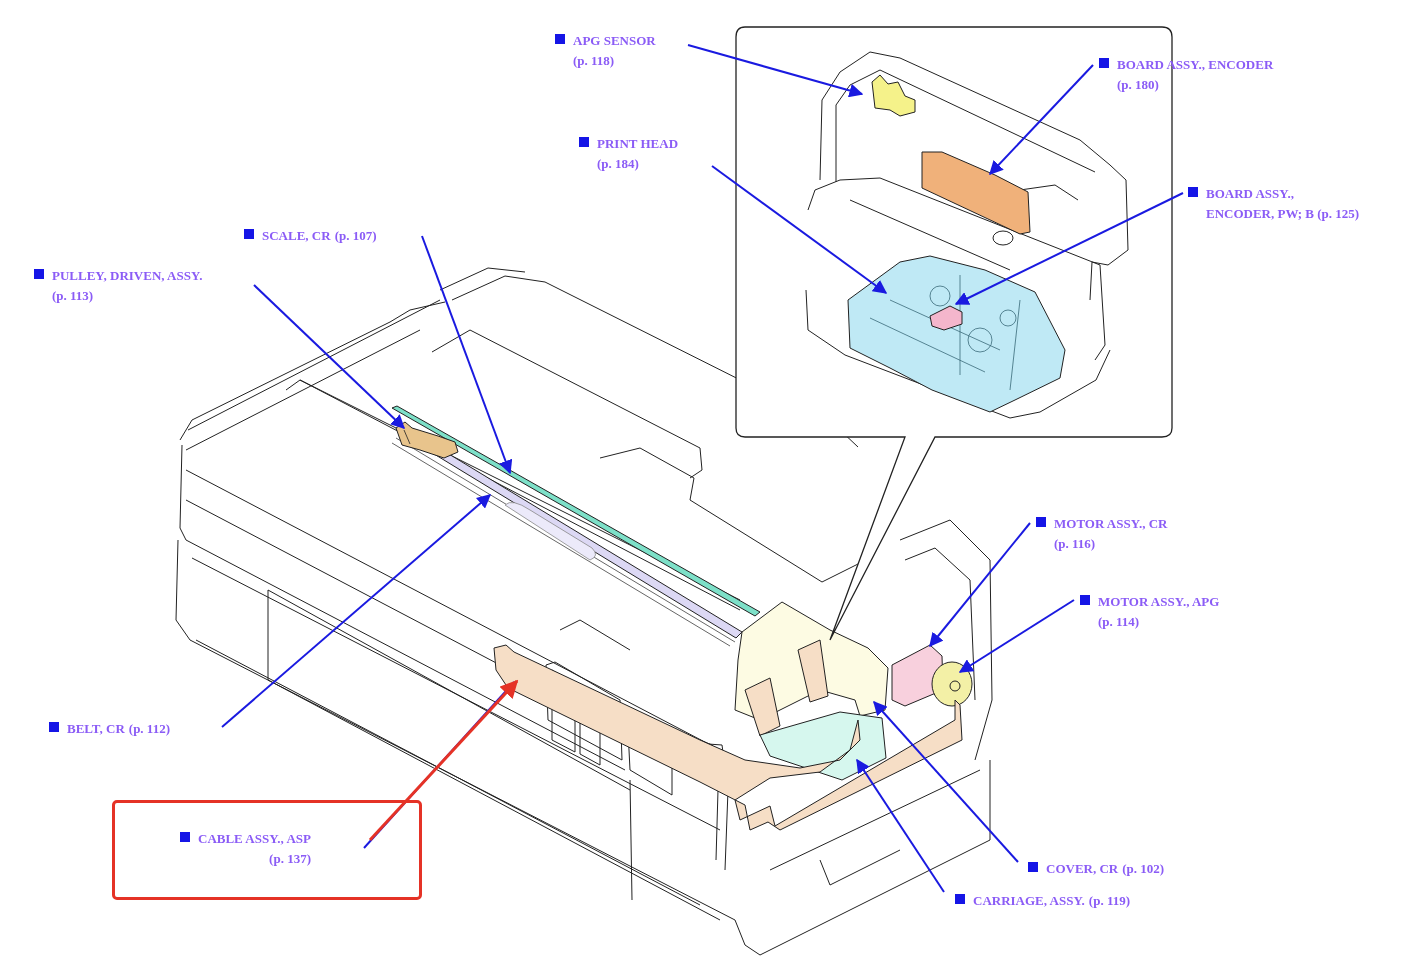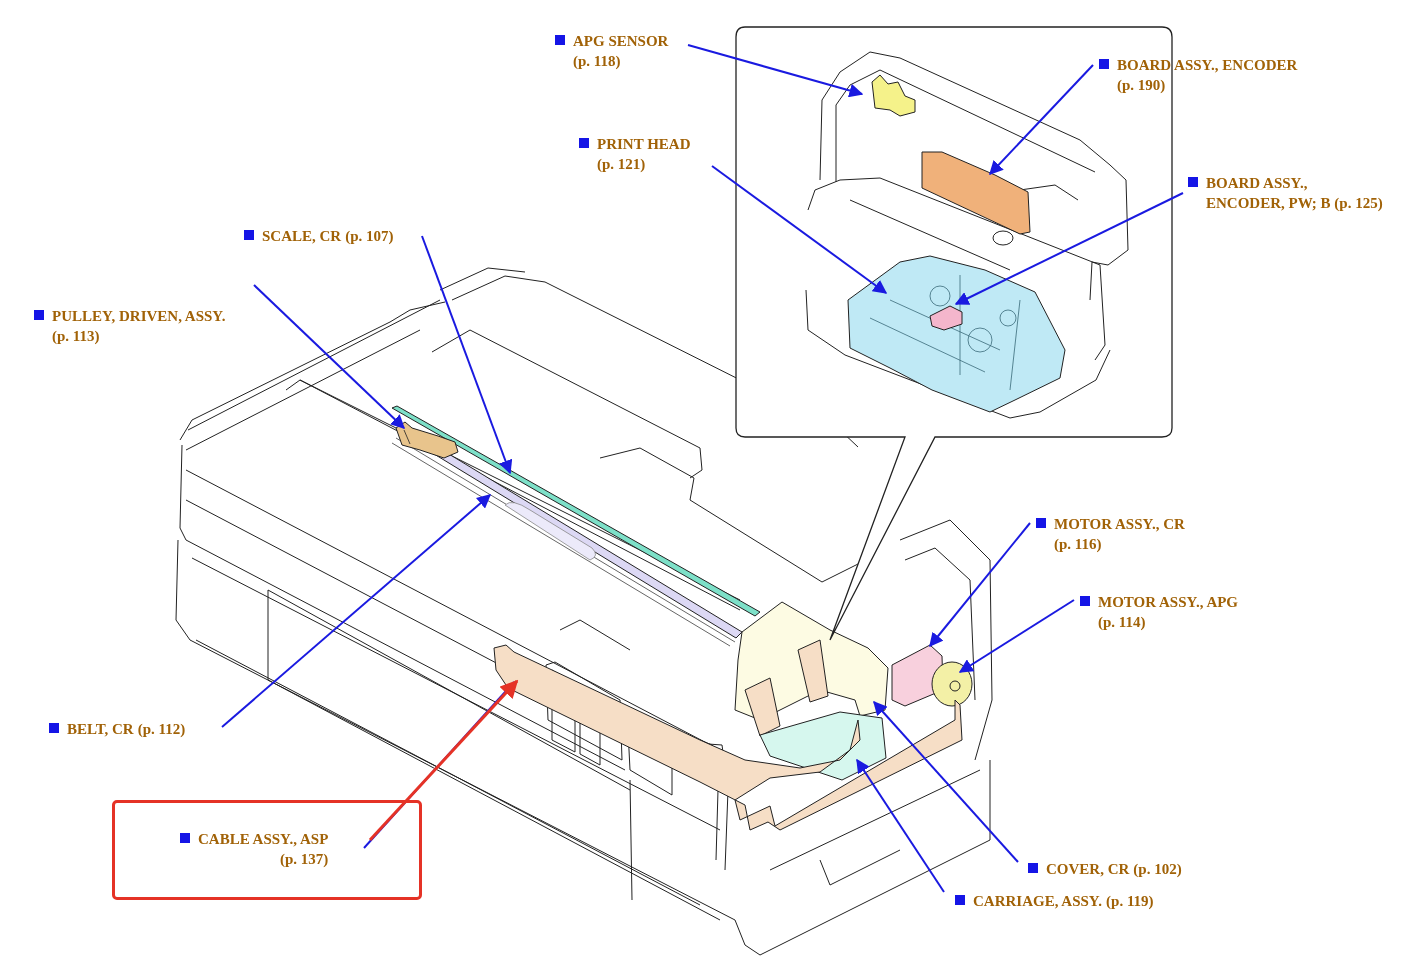--- a/index.html
+++ b/index.html
@@ -1,18 +1,18 @@
 <!DOCTYPE html>
 <html><head>
 <meta charset="utf-8">
 <style>
   html, body { margin: 0; padding: 0; background: #ffffff; }
   body { width: 1417px; height: 970px; position: relative; overflow: hidden; font-family: "Liberation Serif", serif; }
   #art { position: absolute; left: 0; top: 0; width: 1417px; height: 970px; }
-  .callout { position: absolute; color: #a16207; font-weight: bold; font-size: 15px; line-height: 20px; white-space: nowrap; }
+  .callout { position: absolute; color: #8b5cf6; font-weight: bold; font-size: 13px; line-height: 20px; white-space: nowrap; }
   .callout .bullet { display: inline-block; width: 10px; height: 10px; background: #1515e6; margin-right: 8px; vertical-align: 1px; }
   .callout .page { display: block; padding-left: 18px; }
   .callout .page.inline { display: inline; padding-left: 4px; }
   .highlight-box { position: absolute; left: 112px; top: 800px; width: 304px; height: 94px; border: 3px solid #e53226; border-radius: 5px; }
 </style>
 </head>
 <body>
 
 <svg id="art" viewBox="0 0 1417 970" xmlns="http://www.w3.org/2000/svg">
   <defs>
@@ -140,38 +140,38 @@
   <line x1="370" y1="840" x2="517" y2="681" stroke="#e53226" stroke-width="3" marker-end="url(#arrowRed)"></line>
 </svg>
 
 <div class="callout" style="left:555px; top:31px;">
   <span class="bullet"></span><span>APG SENSOR</span>
   <span class="page">(p. 118)</span>
 </div>
 
 <div class="callout" style="left:1099px; top:55px;">
   <span class="bullet"></span><span>BOARD ASSY., ENCODER</span>
-  <span class="page">(p. 190)</span>
+  <span class="page">(p. 180)</span>
 </div>
 
 <div class="callout" style="left:579px; top:134px;">
   <span class="bullet"></span><span>PRINT HEAD</span>
-  <span class="page">(p. 121)</span>
-</div>
-
-<div class="callout" style="left:1188px; top:173px;font-family:Liberation Serif, serif;">
+  <span class="page">(p. 184)</span>
+</div>
+
+<div class="callout" style="left:1188px; top:184px;font-family:Liberation Serif, serif;">
   <span class="bullet"></span><span>BOARD ASSY.,</span>
   <span class="page"><span>ENCODER, PW; B</span> <span>(p. 125)</span></span>
 </div>
 
 <div class="callout" style="left:244px; top:226px;">
   <span class="bullet"></span><span>SCALE, CR</span><span class="page inline">(p. 107)</span>
 </div>
 
-<div class="callout" style="left:34px; top:266px;margin-top:40px;">
+<div class="callout" style="left:34px; top:266px;">
   <span class="bullet"></span><span>PULLEY, DRIVEN, ASSY.</span>
   <span class="page">(p. 113)</span>
 </div>
 
 <div class="callout" style="left:1036px; top:514px;">
   <span class="bullet"></span><span>MOTOR ASSY., CR</span>
   <span class="page">(p. 116)</span>
 </div>
 
 <div class="callout" style="left:1080px; top:592px;">

